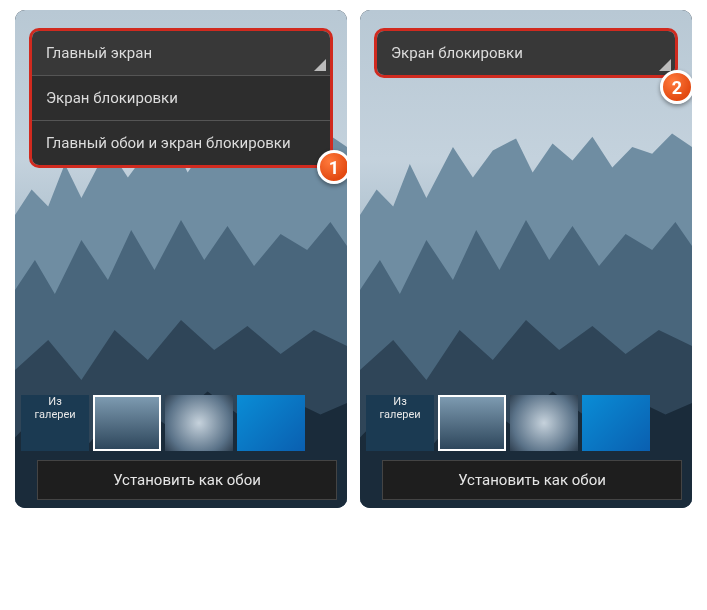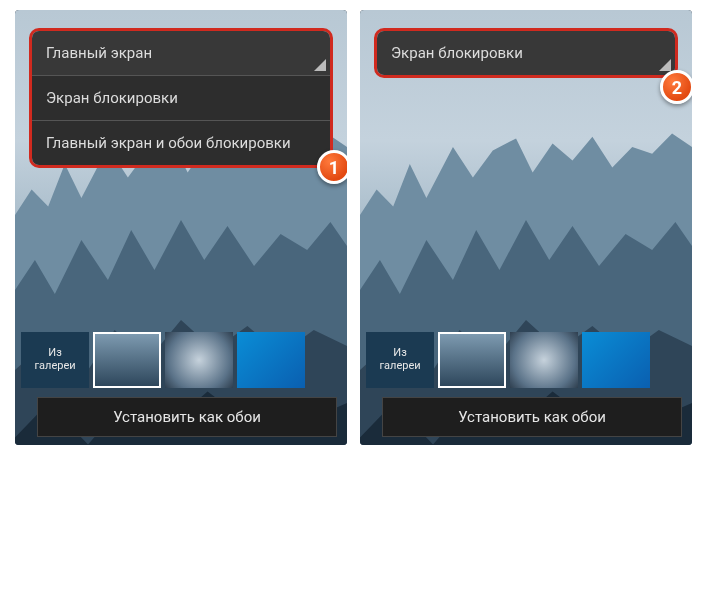--- a/index.html
+++ b/index.html
@@ -7,25 +7,25 @@
     width: 707px;
     height: 610px;
     background: #fff;
     font-family: Roboto, Arial, sans-serif;
     display: flex;
     gap: 13px;
     padding: 10px 15px;
   }
   .phone {
     width: 335px;
-    height: 435px;
+    height: 498px;
     background: #0d1a26;
     position: relative;
     overflow: hidden;
-    border-radius: 4px;
+    border-radius: 10px;
   }
   
   .wallpaper {
     position: absolute;
     inset: 0;
     background: linear-gradient(#b8c8d4 0%, #c4d2dd 30%, #a8bcca 50%, #8ba2b3 100%);
   }
   .mtn { position: absolute; width: 100%; }
   .mtn1 { top: 120px; height: 170px; background: #6f8da2;
     clip-path: polygon(0% 50%,5% 35%,10% 45%,15% 20%,20% 40%,28% 10%,34% 28%,40% 12%,47% 5%,52% 25%,58% 8%,64% 18%,70% 4%,76% 22%,82% 10%,88% 14%,94% 2%,100% 10%,100% 100%,0% 100%);
@@ -80,21 +80,21 @@
     align-items: center;
     z-index: 4;
   }
   .thumb {
     flex: 0 0 68px;
     height: 56px;
     background: #2a4a66;
     position: relative;
     overflow: hidden;
   }
-  .thumb.gallery { background: #1b3a52; text-align:center; color:#e8e8e8; font-size:11px; padding-top:14px; line-height:13px; }
+  .thumb.gallery { background: #1b3a52; text-align:center; color:#e8e8e8; font-size:11px; line-height:13px; }
   .thumb.active { border: 2px solid #fff; }
   .thumb .mini1{position:absolute;inset:0;background:linear-gradient(#7d9ab0,#2e475c);}
   .thumb .mini2{position:absolute;inset:0;background:radial-gradient(circle at 50% 50%,#c6d2dc 0%,#5a7288 70%,#2e3e4e 100%);}
   .thumb .mini3{position:absolute;inset:0;background:linear-gradient(135deg,#0a8dd6,#0a5fb0);}
 
   
   .setbtn {
     position: absolute;
     bottom: 8px;
     left: 22px; right: 10px;
@@ -133,21 +133,21 @@
   <div class="wallpaper">
     <div class="mtn mtn1"></div>
       <div class="mtn mtn2"></div>
       <div class="mtn mtn3"></div>
       <div class="mtn mtn4"></div>
   </div>
 
   <div class="dropdown">
     <div class="dd-item sel">Главный экран</div>
     <div class="dd-item">Экран блокировки</div>
-    <div class="dd-item">Главный экран и обои блокировки</div>
+    <div class="dd-item">Главный обои и экран блокировки</div>
   </div>
 
   <div class="thumbs">
     <div class="thumb gallery">
       <span>Из</span><br>
       <span>галереи</span>
     </div>
     <div class="thumb active">
         <div class="mini1"></div>
       </div>

